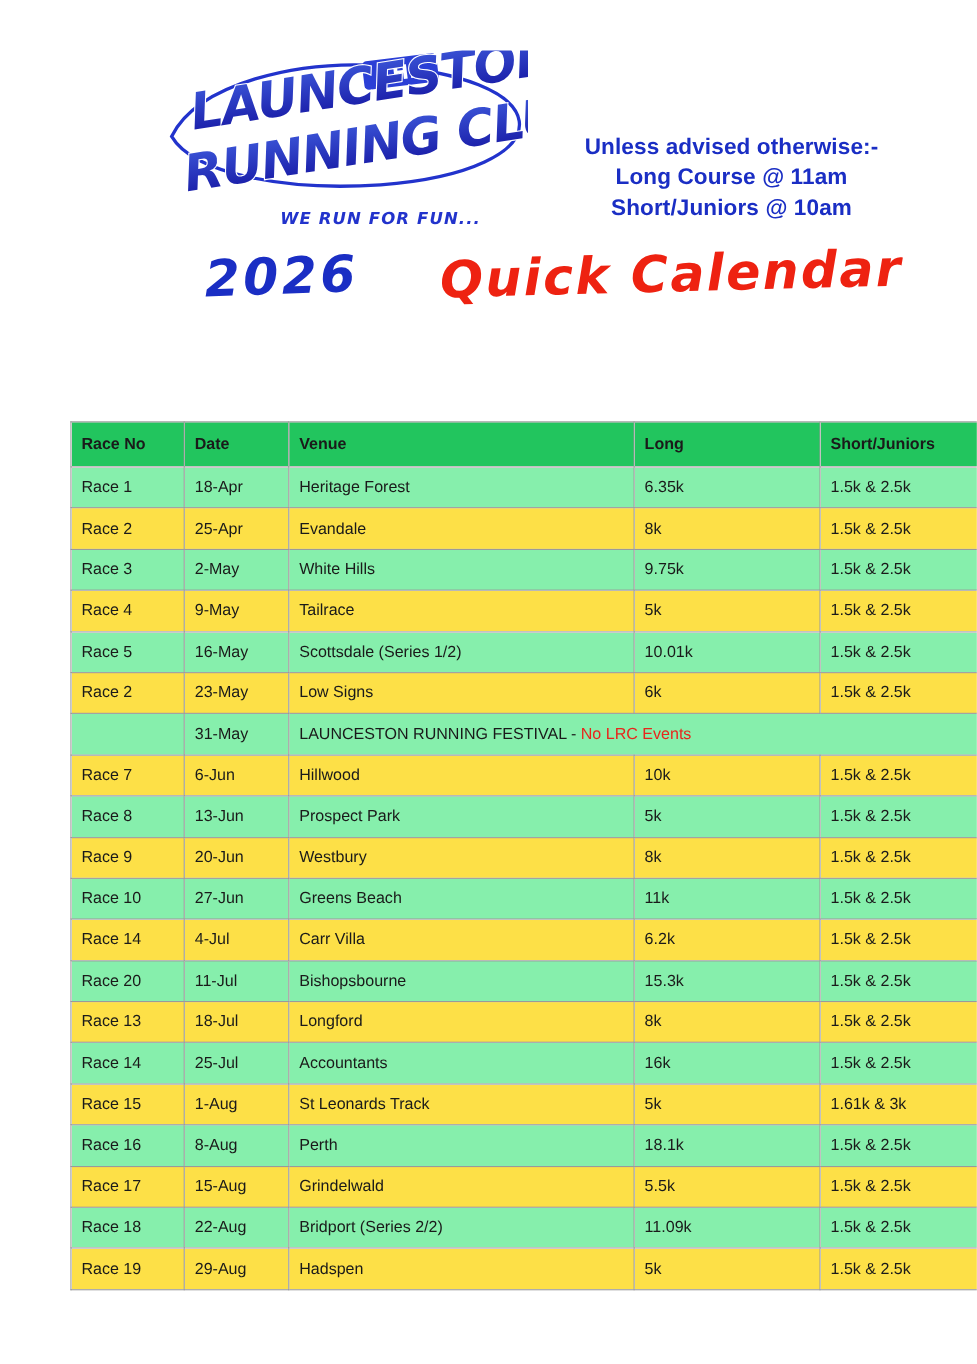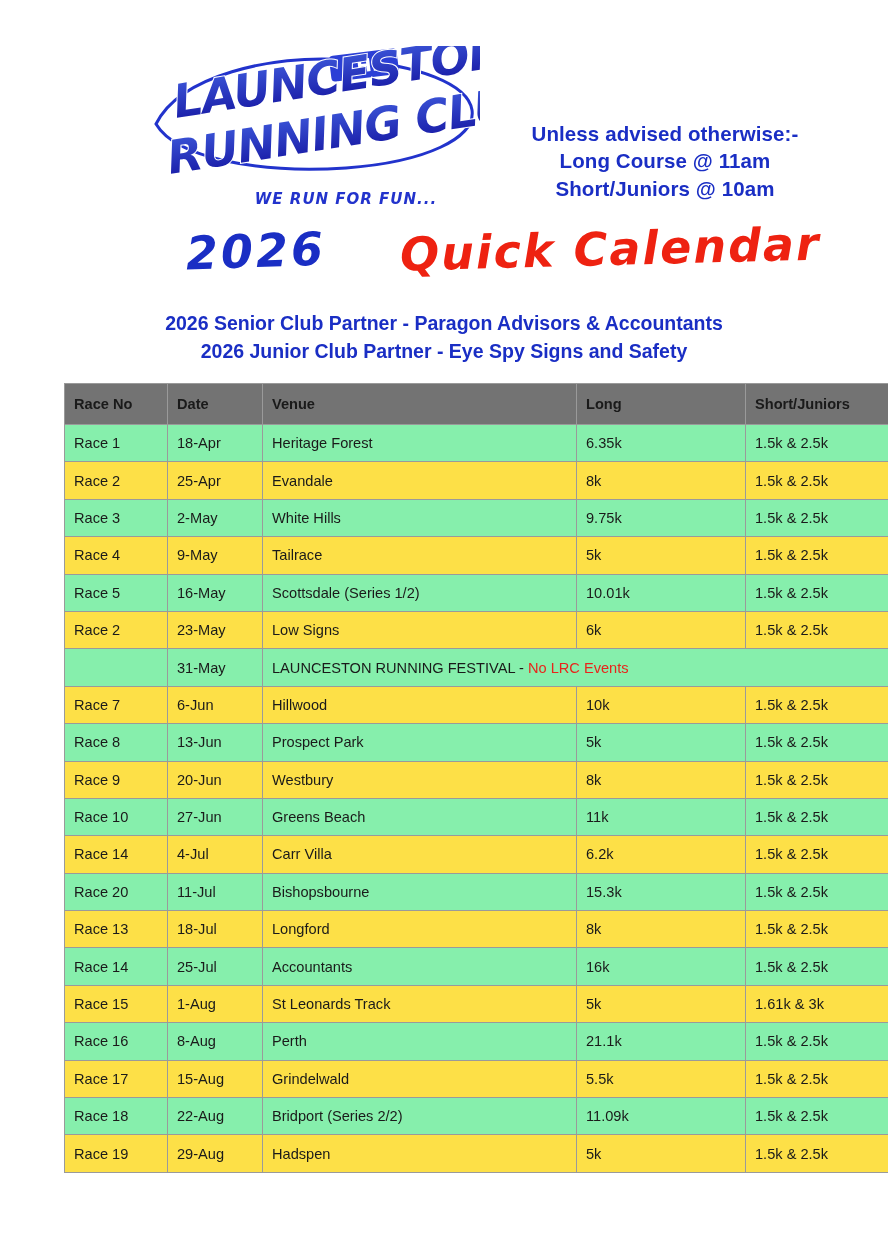--- a/index.html
+++ b/index.html
@@ -109,21 +109,21 @@
     height: 36.4px;
     font-size: 14.6px;
     text-align: left;
     vertical-align: middle;
     color: #1a1a1a;
     white-space: nowrap;
     overflow: hidden;
   }
   table.calendar th {
     font-weight: bold;
-    background: #737373;
+    background: #22c55e;
     height: 40px;
   }
   th.c-race, td.c-race { width: 84px; }
   th.c-date, td.c-date { width: 76px; }
   th.c-venue, td.c-venue { width: 295px; }
   th.c-long, td.c-long { width: 150px; }
   th.c-short, td.c-short { width: 149px; }
 
   th.c-race { font-size: 14.2px; }
   th.c-date, th.c-venue, th.c-long, th.c-short { font-size: 17px; }
@@ -167,24 +167,20 @@
     <div>Unless advised otherwise:-</div>
     <div>Long Course @ 11am</div>
     <div>Short/Juniors @ 10am</div>
   </div>
 
   <div class="title-row">
     <div class="title-year">2026</div>
     <div class="title-quick">Quick Calendar</div>
   </div>
 
-  <div class="partners">
-    <div>2026 Senior Club Partner  -  Paragon Advisors &amp; Accountants</div>
-    <div>2026 Junior Club Partner  -  Eye Spy Signs and Safety</div>
-  </div>
 </div>
 
 <div class="table-wrap">
   <table class="calendar">
     <thead>
       <tr>
         <th class="c-race">Race No</th>
         <th class="c-date">Date</th>
         <th class="c-venue">Venue</th>
         <th class="c-long">Long</th>
@@ -299,21 +295,21 @@
           <td class="c-race">Race 15</td>
           <td class="c-date">1-Aug</td>
           <td class="c-venue">St Leonards Track</td>
           <td class="c-long">5k</td>
           <td class="c-short">1.61k &amp; 3k</td>
         </tr>
         <tr class="shaded">
           <td class="c-race">Race 16</td>
           <td class="c-date">8-Aug</td>
           <td class="c-venue">Perth</td>
-          <td class="c-long">21.1k</td>
+          <td class="c-long">18.1k</td>
           <td class="c-short">1.5k &amp; 2.5k</td>
         </tr>
         <tr class="plain">
           <td class="c-race">Race 17</td>
           <td class="c-date">15-Aug</td>
           <td class="c-venue">Grindelwald</td>
           <td class="c-long">5.5k</td>
           <td class="c-short">1.5k &amp; 2.5k</td>
         </tr>
         <tr class="shaded">

